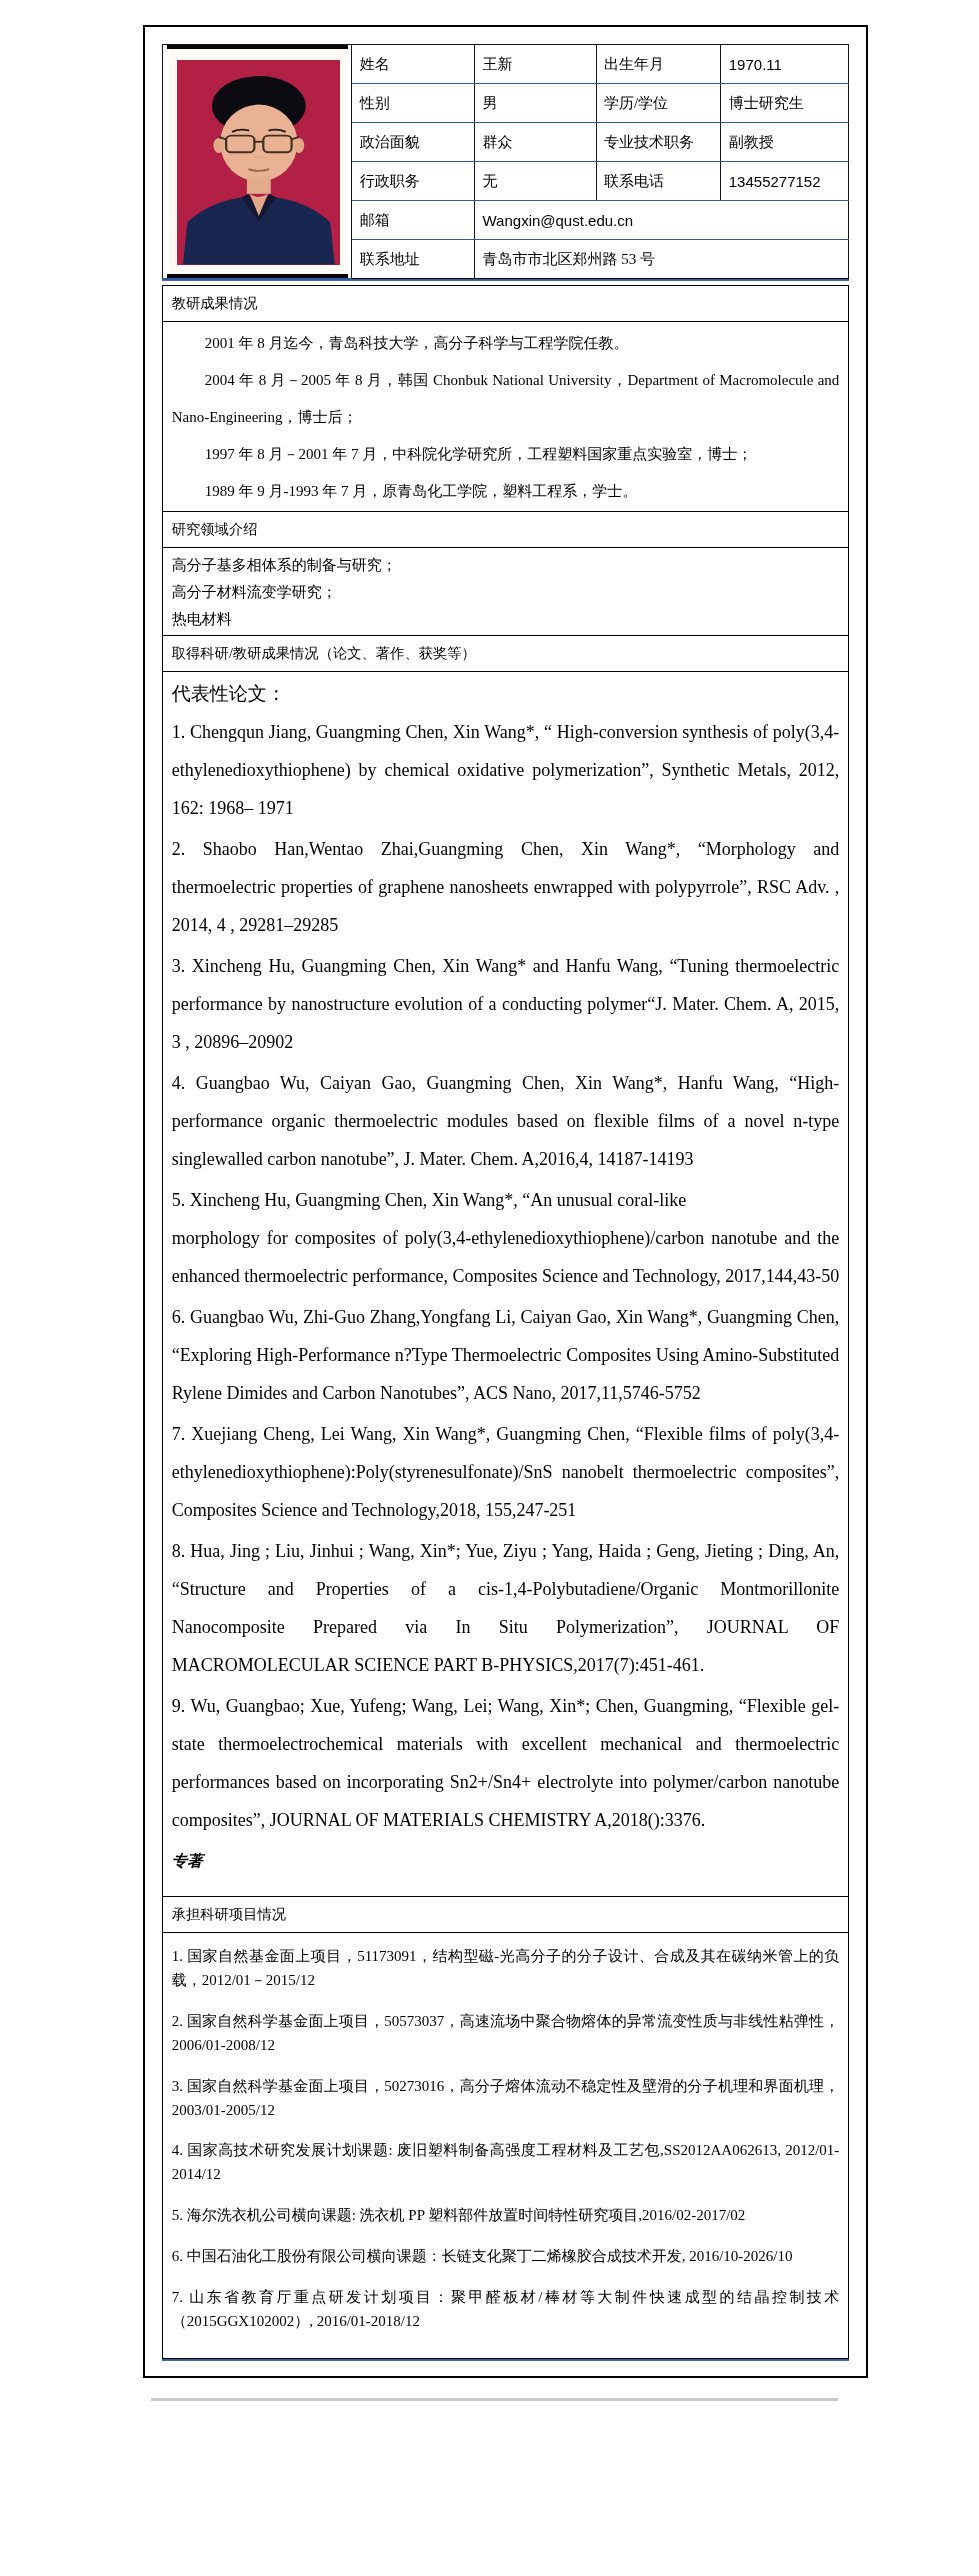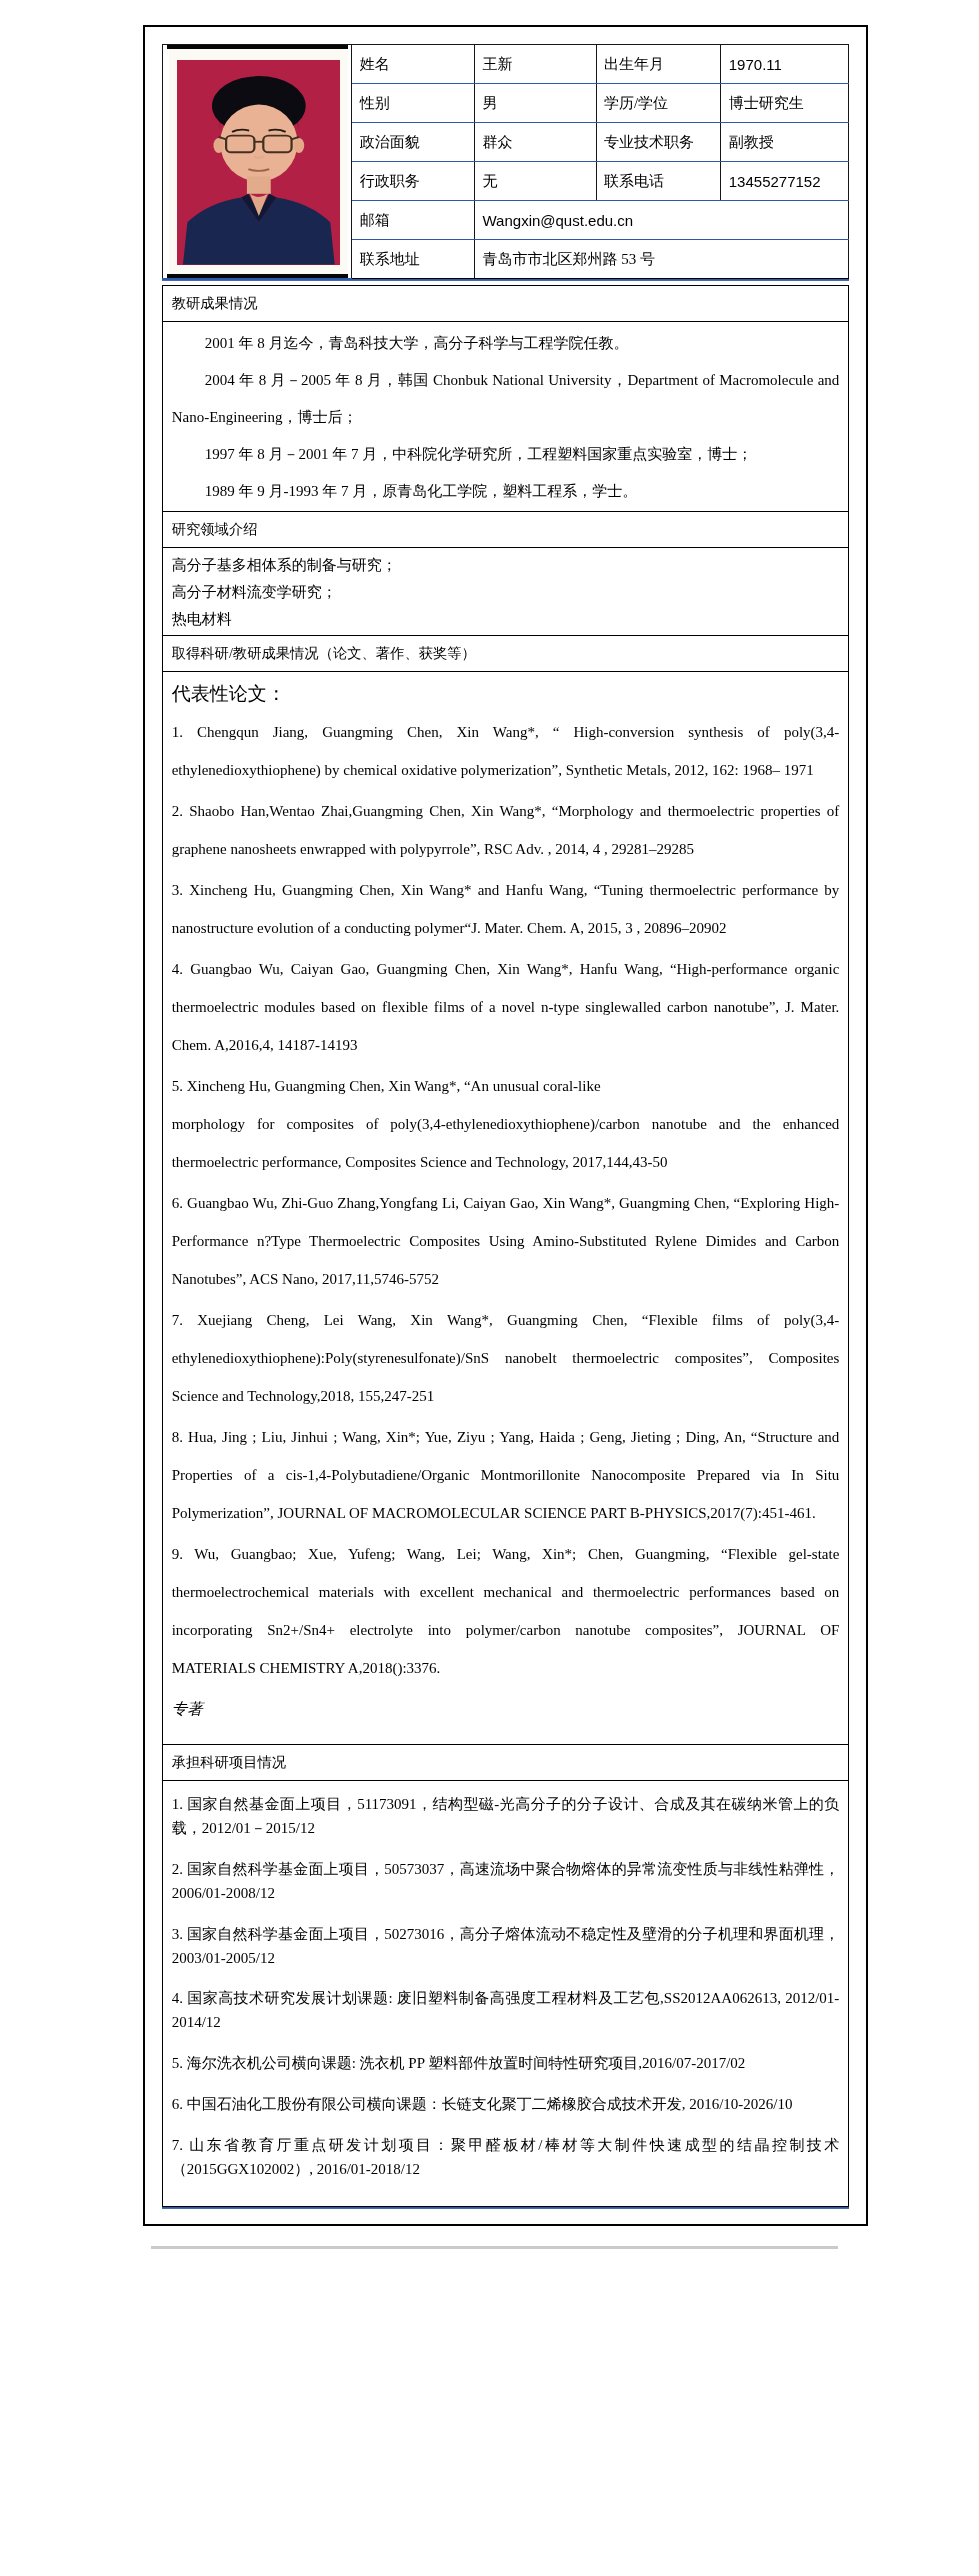--- a/index.html
+++ b/index.html
@@ -28,22 +28,22 @@
   .sec-table { border:1.9px solid #000; box-shadow:0 1.9px 0 #2d5aa8; background:#fff; }
   .sec-header { padding:8px 8.7px; font-size:14.3px; border-top:1.9px solid #000; border-bottom:1.9px solid #000; }
   .sec-header:first-child { border-top:0; }
   .sec-body { padding:2.5px 8.7px; }
   .work-history { padding:2.5px 8.7px 1.2px; }
   .wp { font-size:15px; line-height:37px; text-indent:2.2em; text-align:justify; }
   .research-areas { padding:3.7px 8.7px 2.5px; }
   .ra-line { font-size:15px; line-height:27px; }
   .achievements { padding:2.5px 8.7px 16px; }
   .pubs-label { font-size:19px; line-height:38px; }
-  .pub { font-size:15px; line-height:38px; text-align:justify; white-space:pre-line; margin-bottom:3.1px; }
-  .monograph-label { font-size:15.5px; font-weight:normal; font-style:italic; line-height:38px; margin-top:2.5px; }
+  .pub { font-size:18px; line-height:38px; text-align:justify; white-space:pre-line; margin-bottom:3.1px; }
+  .monograph-label { font-size:15.5px; font-weight:bold; font-style:italic; line-height:38px; margin-top:2.5px; }
   .monograph { font-size:15px; line-height:38px; }
   .projects { padding:11px 8.7px 25px; }
   .project { font-size:15px; line-height:24px; margin-bottom:16.7px; text-align:justify; }
   .project:last-child { margin-bottom:0; }
 
   .footer-rule { margin:20.4px 0 0 151px; width:687px; height:3.1px; background:#cacaca; }
 </style>
 </head>
 <body>
 
@@ -158,21 +158,21 @@
           </div>
         <div class="monograph-label">专著</div>
       </div>
 
       <div class="sec-header">承担科研项目情况</div>
       <div class="sec-body projects" id="projects-body">
           <div class="project">1. 国家自然基金面上项目，51173091，结构型磁-光高分子的分子设计、合成及其在碳纳米管上的负载，2012/01－2015/12</div>
           <div class="project">2. 国家自然科学基金面上项目，50573037，高速流场中聚合物熔体的异常流变性质与非线性粘弹性，2006/01-2008/12</div>
           <div class="project">3. 国家自然科学基金面上项目，50273016，高分子熔体流动不稳定性及壁滑的分子机理和界面机理，2003/01-2005/12</div>
           <div class="project">4. 国家高技术研究发展计划课题: 废旧塑料制备高强度工程材料及工艺包,SS2012AA062613, 2012/01-2014/12</div>
-          <div class="project">5. 海尔洗衣机公司横向课题: 洗衣机 PP 塑料部件放置时间特性研究项目,2016/07-2017/02</div>
+          <div class="project">5. 海尔洗衣机公司横向课题: 洗衣机 PP 塑料部件放置时间特性研究项目,2016/02-2017/02</div>
           <div class="project">6. 中国石油化工股份有限公司横向课题：长链支化聚丁二烯橡胶合成技术开发, 2016/10-2026/10</div>
           <div class="project">7. 山东省教育厅重点研发计划项目：聚甲醛板材/棒材等大制件快速成型的结晶控制技术（2015GGX102002）, 2016/01-2018/12</div>
         </div>
     </div>
   </div>
 
   <div class="footer-rule"></div>
 </div>
 
 

